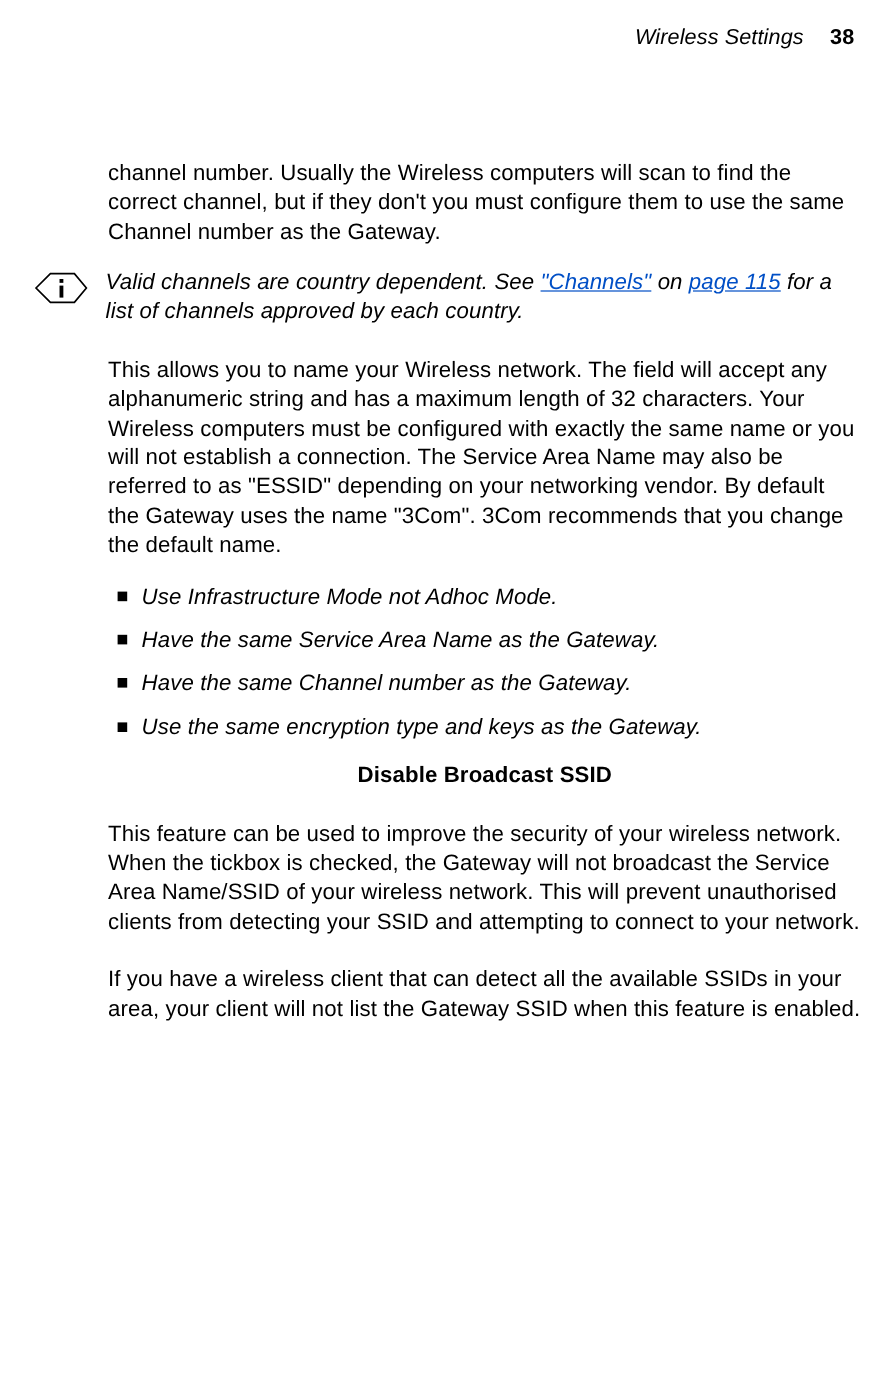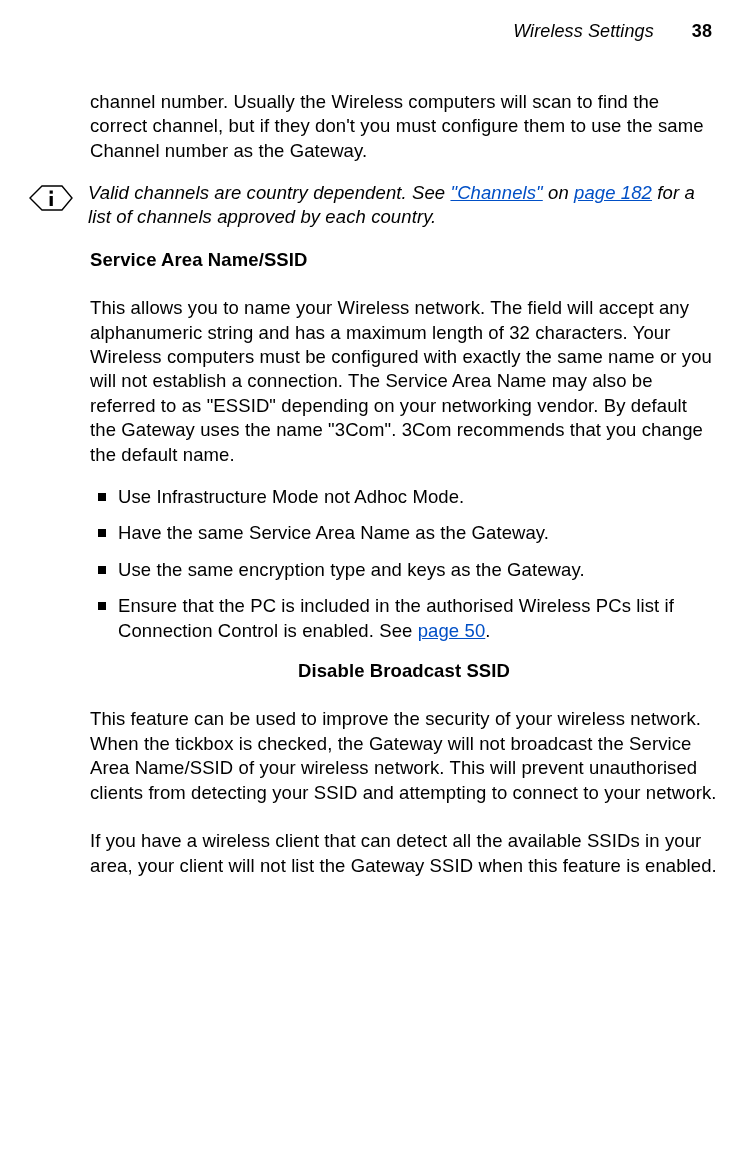--- a/index.html
+++ b/index.html
@@ -13,22 +13,22 @@
       line-height: 1.32;
       letter-spacing: 0.1px;
     }
     .page {
       padding: 20px 28px 0 28px;
     }
     .header {
       display: flex;
       justify-content: flex-end;
       align-items: baseline;
-      gap: 38px;
-      margin-bottom: 46px;
+      gap: 22px;
+      margin-bottom: 88px;
       padding-right: 6px;
       font-size: 18px;
     }
     .header-title {
       font-style: italic;
     }
     .header-page {
       font-weight: bold;
       font-style: normal;
     }
@@ -65,20 +65,21 @@
       text-decoration: underline;
     }
     ul.req {
       list-style: none;
       padding: 0;
       margin: 0 0 16px 0;
     }
     ul.req li {
       position: relative;
       padding-left: 28px;
+      font-style: italic;
       margin-bottom: 12px;
     }
     ul.req li::before {
       content: "";
       position: absolute;
       left: 8px;
       top: 8px;
       width: 8px;
       height: 8px;
       background: #000;
@@ -100,38 +101,35 @@
 
   <div class="note-row">
     <span class="icon">
       <svg width="46" height="30" viewBox="0 0 46 30">
         <polygon points="2,15 14,3 34,3 44,15 34,27 14,27" fill="none" stroke="#000" stroke-width="1.4"></polygon>
         <rect x="21.6" y="7.5" width="3.2" height="3.2" fill="#000"></rect>
         <rect x="21.6" y="13" width="3.2" height="10" fill="#000"></rect>
       </svg>
     </span>
     <p class="text">
-      <span>Valid channels are country dependent. See </span><a href="#" class="link">"Channels"</a><span> on </span><a href="#" class="link">page 182</a><span> for a list of channels approved by each country.</span>
+      <span>Valid channels are country dependent. See </span><a href="#" class="link">"Channels"</a><span> on </span><a href="#" class="link">page 115</a><span> for a list of channels approved by each country.</span>
     </p>
   </div>
 
   <div class="body-col">
-    <p class="heading">Service Area Name/SSID</p>
     <p class="para">This allows you to name your Wireless network. The field will accept any alphanumeric string and has a maximum length of 32 characters. Your Wireless computers must be configured with exactly the same name or you will not establish a connection. The Service Area Name may also be referred to as "ESSID" depending on your networking vendor. By default the Gateway uses the name "3Com". 3Com recommends that you change the default name.</p>
   </div>
 
 
   <div class="body-col">
     <ul class="req">
       <li>Use Infrastructure Mode not Adhoc Mode.</li>
       <li>Have the same Service Area Name as the Gateway.</li>
+      <li>Have the same Channel number as the Gateway.</li>
       <li>Use the same encryption type and keys as the Gateway.</li>
-      <li>
-        <span>Ensure that the PC is included in the authorised Wireless PCs list if Connection Control is enabled. See </span><a href="#" class="link">page 50</a><span>.</span>
-      </li>
     </ul>
 
     <p class="heading tight">Disable Broadcast SSID</p>
     <p class="para">This feature can be used to improve the security of your wireless network. When the tickbox is checked, the Gateway will not broadcast the Service Area Name/SSID of your wireless network. This will prevent unauthorised clients from detecting your SSID and attempting to connect to your network.</p>
     <p class="para">If you have a wireless client that can detect all the available SSIDs in your area, your client will not list the Gateway SSID when this feature is enabled.</p>
   </div>
 
 </div>
 
 </body></html>

